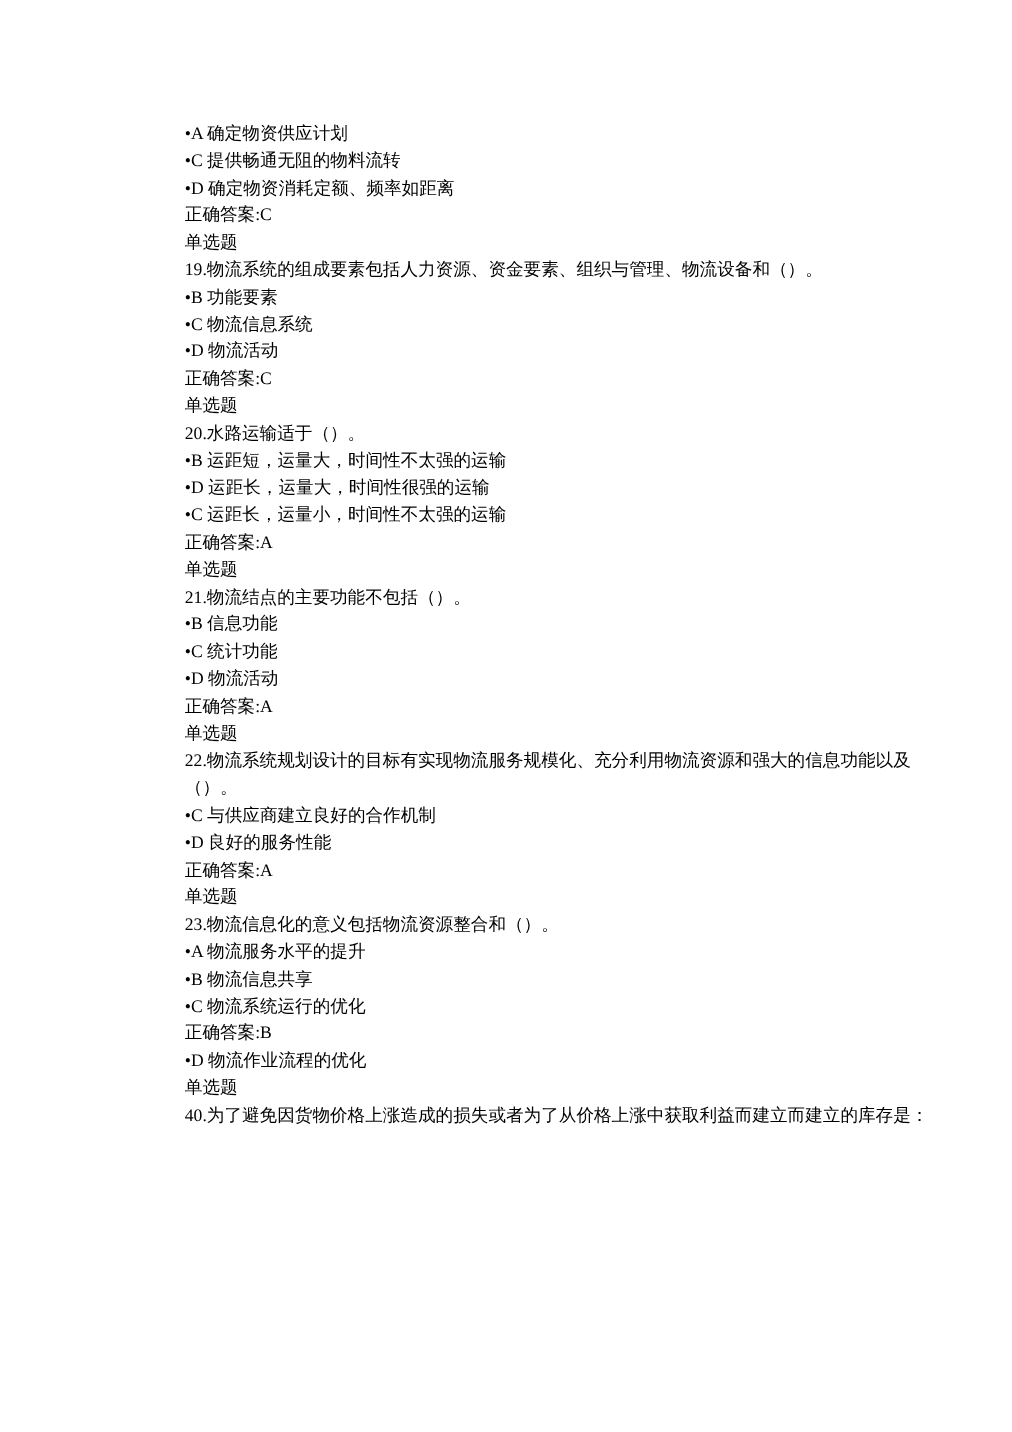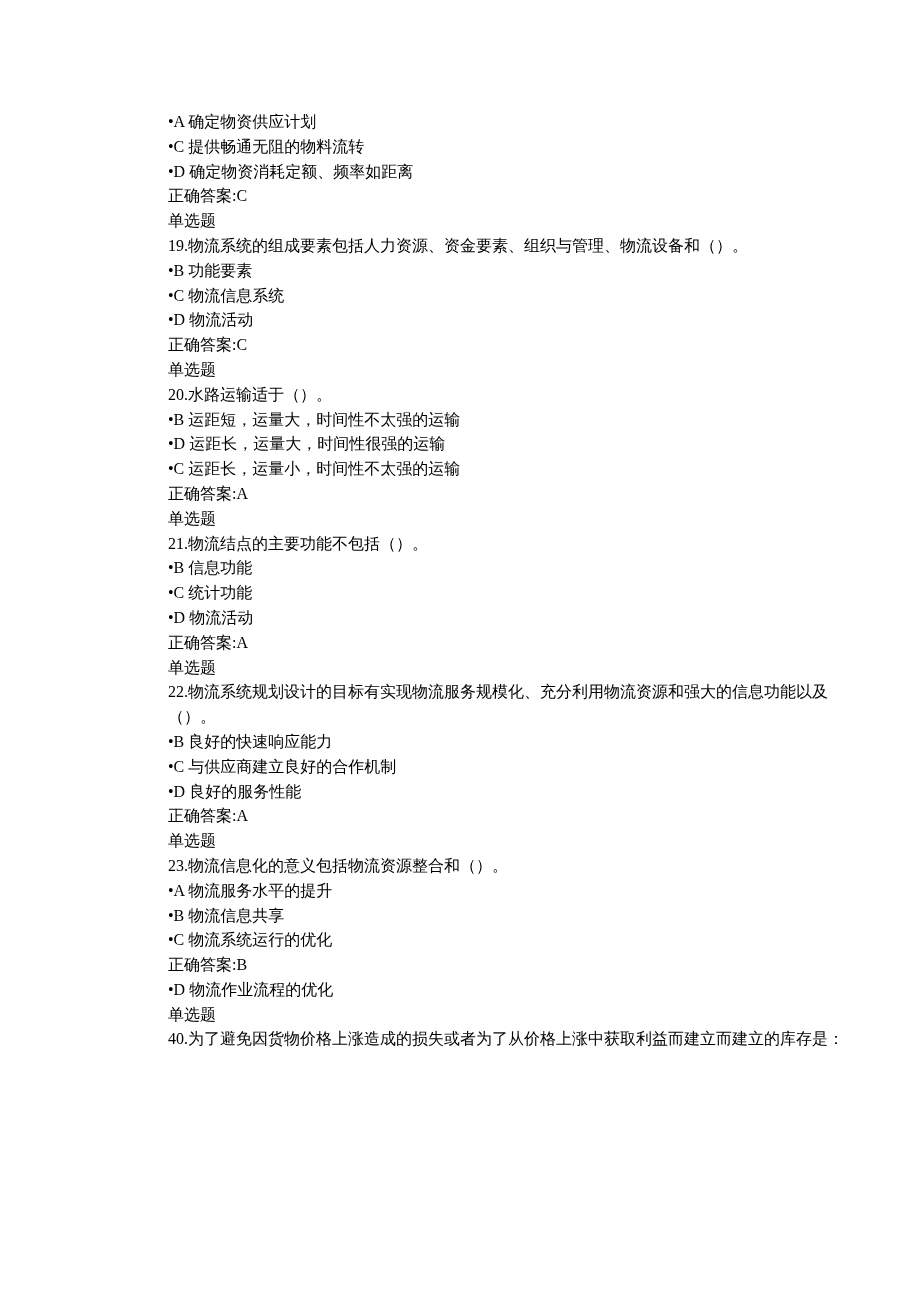--- a/index.html
+++ b/index.html
@@ -45,21 +45,20 @@
       <span class="line">•C 运距长，运量小，时间性不太强的运输</span>
       <span class="line">正确答案:A</span>
       <span class="line">单选题</span>
       <span class="line">21.物流结点的主要功能不包括（）。</span>
       <span class="line">•B 信息功能</span>
       <span class="line">•C 统计功能</span>
       <span class="line">•D 物流活动</span>
       <span class="line">正确答案:A</span>
       <span class="line">单选题</span>
       <span class="line">22.物流系统规划设计的目标有实现物流服务规模化、充分利用物流资源和强大的信息功能以及（）。</span>
-      <span class="line">•B 良好的快速响应能力</span>
       <span class="line">•C 与供应商建立良好的合作机制</span>
       <span class="line">•D 良好的服务性能</span>
       <span class="line">正确答案:A</span>
       <span class="line">单选题</span>
       <span class="line">23.物流信息化的意义包括物流资源整合和（）。</span>
       <span class="line">•A 物流服务水平的提升</span>
       <span class="line">•B 物流信息共享</span>
       <span class="line">•C 物流系统运行的优化</span>
       <span class="line">正确答案:B</span>
       <span class="line">•D 物流作业流程的优化</span>

